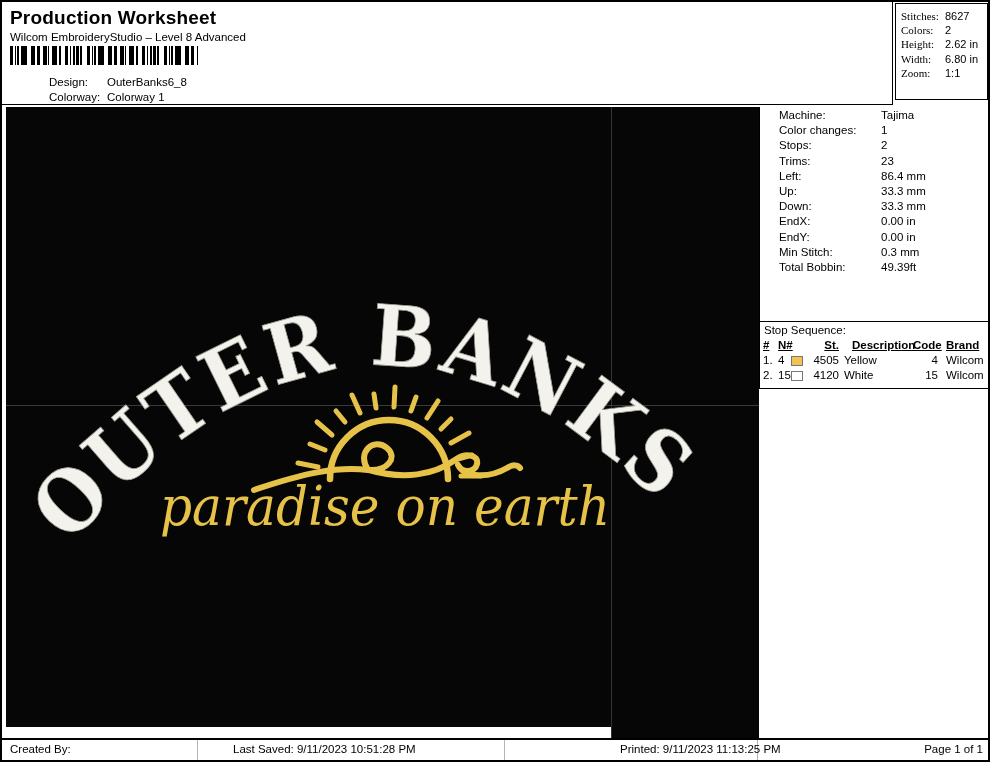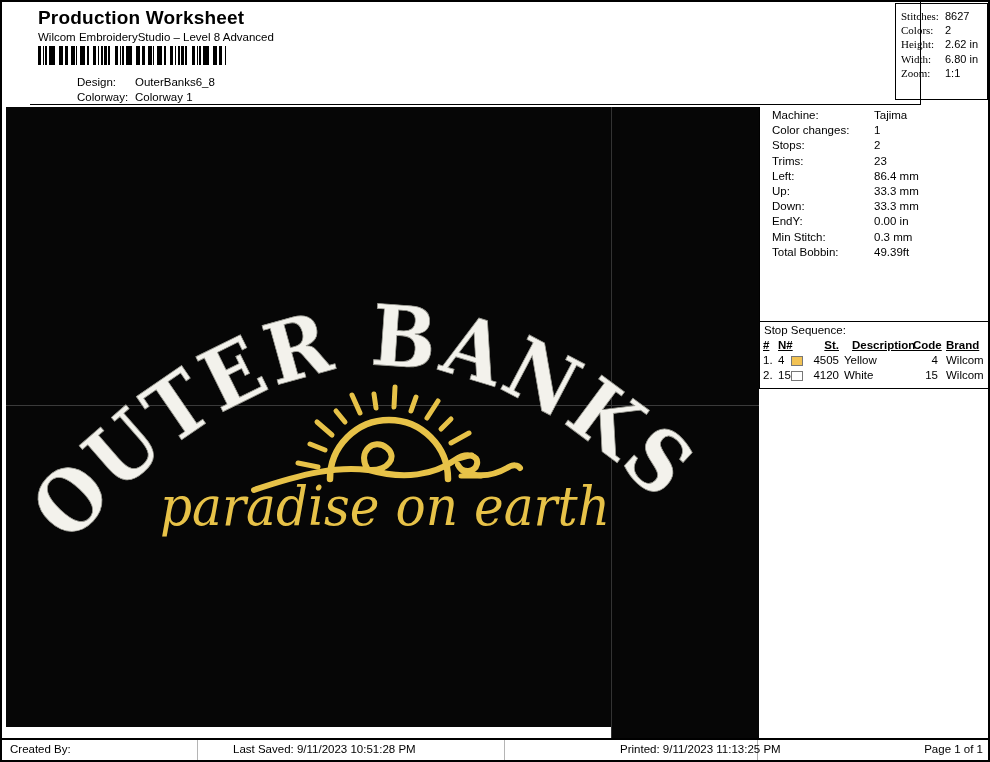--- a/index.html
+++ b/index.html
@@ -1,20 +1,20 @@
 <!DOCTYPE html>
 <html><head>
 <meta charset="utf-8">
 <style>
   html,body{margin:0;padding:0;background:#888;}
   .page{position:relative;width:990px;height:762px;background:#fff;box-sizing:border-box;
         border:2px solid #000;font-family:"Liberation Sans",sans-serif;color:#000;overflow:hidden;}
   .abs{position:absolute;}
   
-  .header-box{left:0;top:0;width:891px;height:103px;border-right:1px solid #000;border-bottom:1px solid #000;box-sizing:border-box;margin-left:28px;}
+  .header-box{left:0;top:0;width:891px;height:103px;border-right:1px solid #000;border-bottom:1px solid #000;box-sizing:border-box;}
   .title{left:8px;top:5px;font-size:19px;font-weight:bold;letter-spacing:.2px;}
   .subtitle{left:8px;top:29px;font-size:11.5px;}
   .barcode{left:8px;top:44px;width:188px;height:19px;
      background:
        repeating-linear-gradient(90deg,#000 0 2px,rgba(0,0,0,0) 2px 7px),
        repeating-linear-gradient(90deg,#000 0 3px,#fff 3px 5px,#000 5px 6px,#fff 6px 11px);}
   .kv{font-size:11.5px;}
   .kv .k{display:inline-block;width:58px;padding-left:39px;}
   
   .summary-box{left:893px;top:1px;width:93px;height:97px;border:1px solid #000;box-sizing:border-box;padding:5px 0 0 5px;}
@@ -22,21 +22,21 @@
   .summary-row .k{display:inline-block;width:44px;font-family:Liberation Serif, serif;}
   
   .canvas-main{left:4px;top:105px;width:753px;height:620px;background:#060606;}
   .canvas-right{left:609px;top:105px;width:148px;height:633px;background:#060606;}
   .grid-v{left:609px;top:105px;width:1px;height:633px;background:#333;}
   .grid-h{left:4px;top:403px;width:753px;height:1px;background:#3a3a3a;}
   .design-svg{left:4px;top:105px;}
   
   .machine-panel{left:757px;top:105px;width:231px;height:282px;border-left:1px solid #000;border-bottom:1px solid #000;box-sizing:border-box;}
   .m-rows{position:absolute;left:0;top:1px;width:100%;}
-  .m-row{font-size:11.5px;line-height:15.2px;padding-left:12px;white-space:nowrap;}
+  .m-row{font-size:11.5px;line-height:15.2px;padding-left:19px;white-space:nowrap;}
   .m-row .k{display:inline-block;width:102px;}
   .m-divider{position:absolute;left:0;top:214px;width:100%;border-top:1px solid #000;}
   .ss-title{position:absolute;left:4px;top:217px;font-size:11.5px;}
   .ss-head{position:absolute;left:0;top:232px;width:100%;height:14px;font-size:11.5px;font-weight:bold;}
   .ss-head span{position:absolute;text-decoration:underline;}
   .ss-row{position:absolute;left:0;width:100%;height:15px;font-size:11.5px;}
   .c-num{position:absolute;left:3px;}
   .c-n{position:absolute;left:18px;}
   .c-swatch{position:absolute;left:31px;top:2px;width:12px;height:10px;border:1px solid #777;box-sizing:border-box;}
   .c-st{position:absolute;left:46px;width:33px;text-align:right;}
@@ -101,20 +101,21 @@
 
   <div class="abs machine-panel">
     <div class="m-rows">
       <div class="m-row"><span class="k">Machine:</span><span>Tajima</span></div>
       <div class="m-row"><span class="k">Color changes:</span><span>1</span></div>
       <div class="m-row"><span class="k">Stops:</span><span>2</span></div>
       <div class="m-row"><span class="k">Trims:</span><span>23</span></div>
       <div class="m-row"><span class="k">Left:</span><span>86.4 mm</span></div>
       <div class="m-row"><span class="k">Up:</span><span>33.3 mm</span></div>
       <div class="m-row"><span class="k">Down:</span><span>33.3 mm</span></div>
+      <div class="m-row"><span class="k">EndX:</span><span>0.00 in</span></div>
       <div class="m-row"><span class="k">EndY:</span><span>0.00 in</span></div>
       <div class="m-row"><span class="k">Min Stitch:</span><span>0.3 mm</span></div>
       <div class="m-row"><span class="k">Total Bobbin:</span><span>49.39ft</span></div>
     </div>
     <div class="m-divider"></div>
     <div class="ss-title">Stop Sequence:</div>
     <div class="ss-head">
       <span class="h-hash">#</span>
       <span class="h-n">N#</span>
       <span class="h-st">St.</span>

